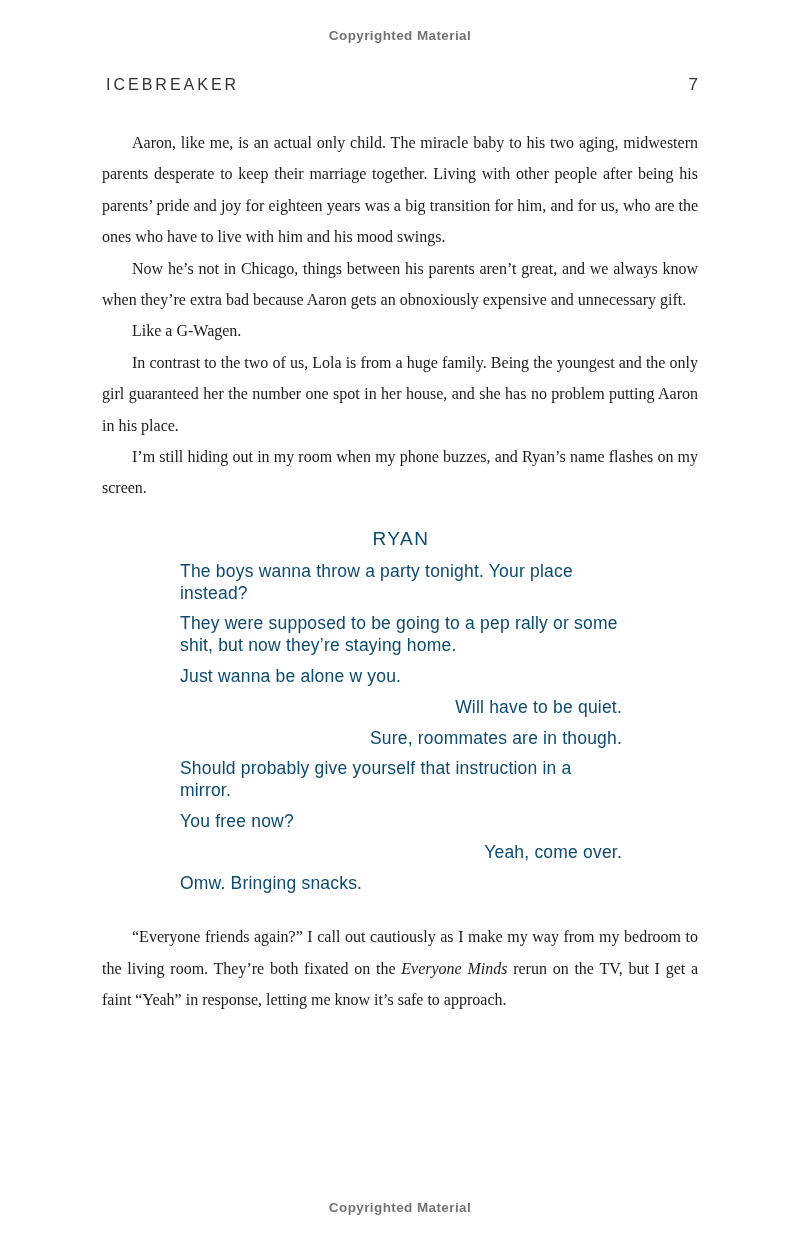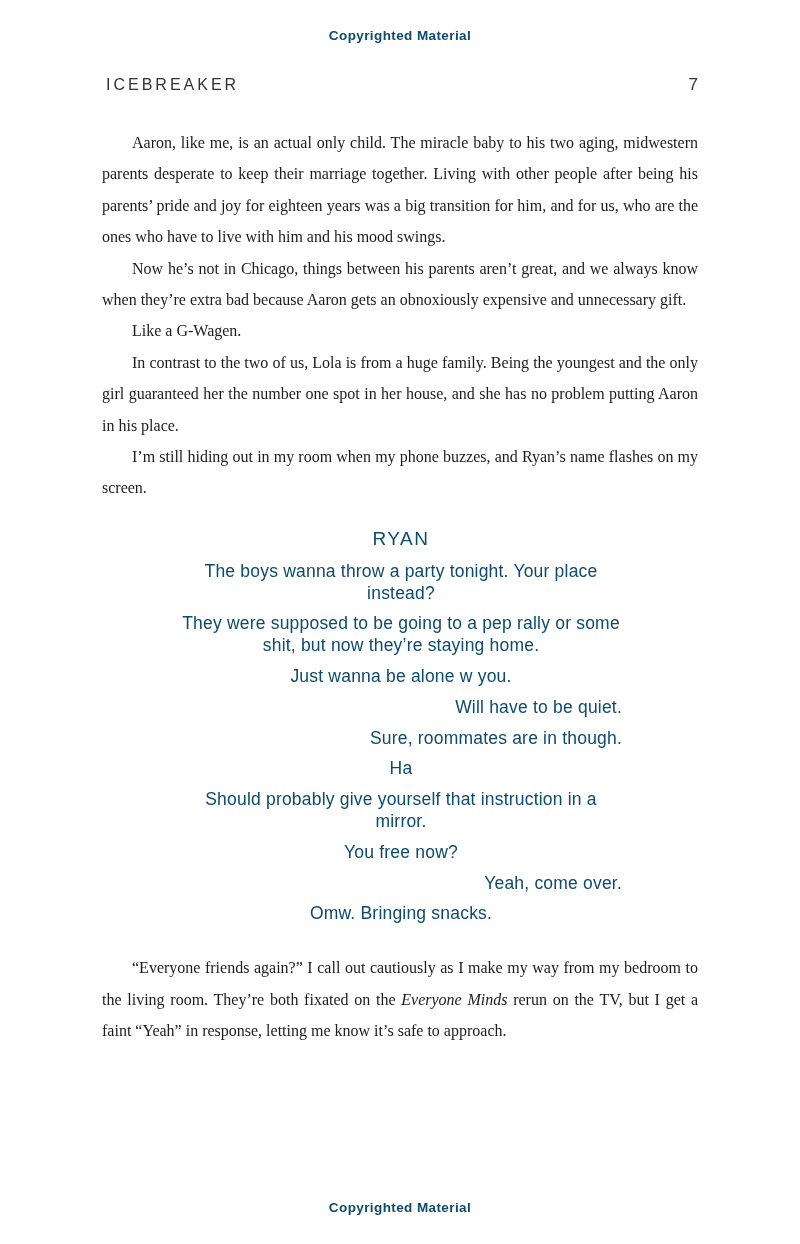--- a/index.html
+++ b/index.html
@@ -13,21 +13,21 @@
   }
   .notice {
     position: absolute;
     left: 0;
     width: 100%;
     text-align: center;
     font-family: "Liberation Sans", sans-serif;
     font-size: 13.5px;
     font-weight: 700;
     letter-spacing: 0.4px;
-    color: #0c4a6e;
+    color: #737373;
   }
   .notice-top { top: 28px; }
   .notice-bottom { top: 1200px; }
   .running-header {
     position: absolute;
     top: 75px;
     left: 102px;
     width: 596px;
     height: 22px;
     font-family: "Liberation Sans", sans-serif;
@@ -78,21 +78,21 @@
     font-size: 19px;
     font-weight: 400;
     letter-spacing: 1.5px;
     margin-bottom: 11px;
   }
   .msg {
     font-size: 17.5px;
     line-height: 21.8px;
     letter-spacing: 0.2px;
     margin-bottom: 9px;
-    text-align: center;
+    text-align: left;
   }
   .msg.right { text-align: right; }
 </style>
 </head>
 <body>
 
 <div class="page">
 
   <div class="notice notice-top">Copyrighted Material</div>
 
@@ -111,21 +111,20 @@
       </div>
 
     <div class="conversation">
       <div class="contact-name">RYAN</div>
       <div id="messages">
           <div class="msg left">The boys wanna throw a party tonight. Your place instead?</div>
           <div class="msg left">They were supposed to be going to a pep rally or some shit, but now they’re staying home.</div>
           <div class="msg left">Just wanna be alone w you.</div>
           <div class="msg right">Will have to be quiet.</div>
           <div class="msg right">Sure, roommates are in though.</div>
-          <div class="msg left">Ha</div>
           <div class="msg left">Should probably give yourself that instruction in a mirror.</div>
           <div class="msg left">You free now?</div>
           <div class="msg right">Yeah, come over.</div>
           <div class="msg left">Omw. Bringing snacks.</div>
         </div>
     </div>
 
     <div id="paras-after">
         <p class="body-para"><span>“Everyone friends again?” I call out cautiously as I make my way from my bedroom to the living room. They’re both fixated on the </span><em>Everyone Minds</em><span> rerun on the TV, but I get a faint “Yeah” in response, letting me know it’s safe to approach.</span></p>
       </div>

